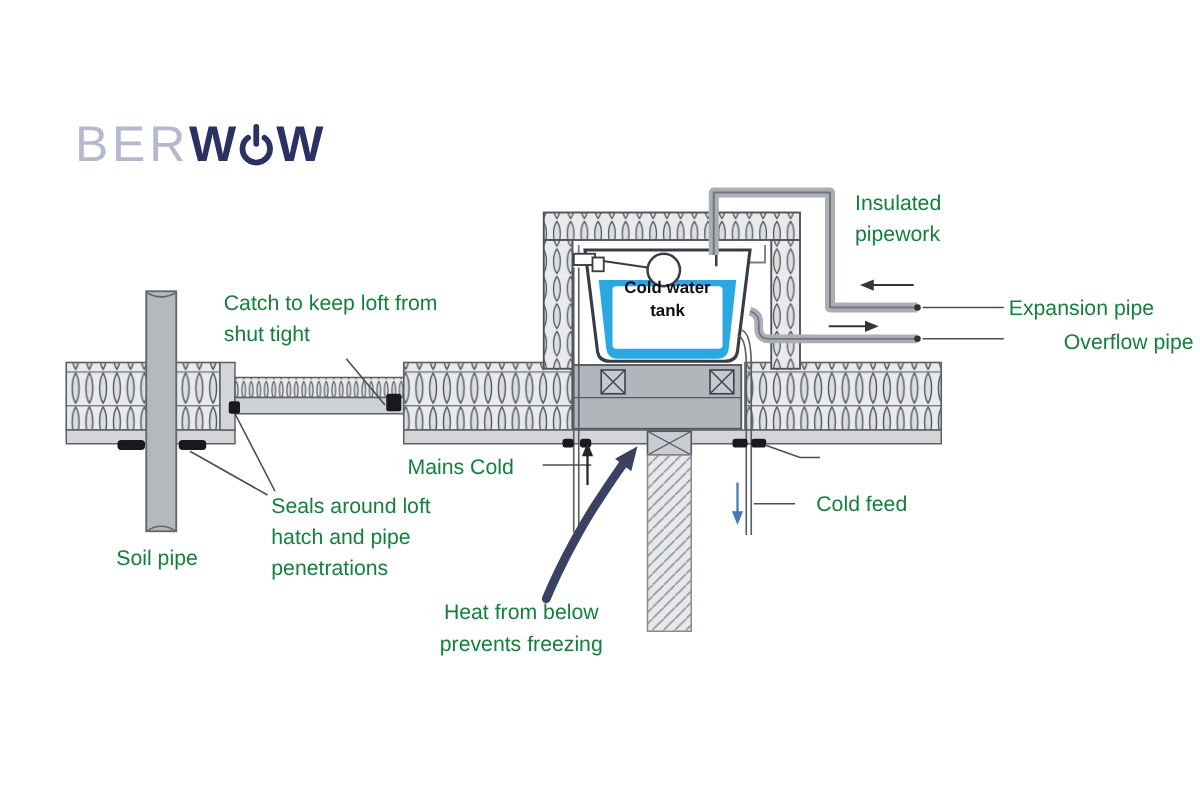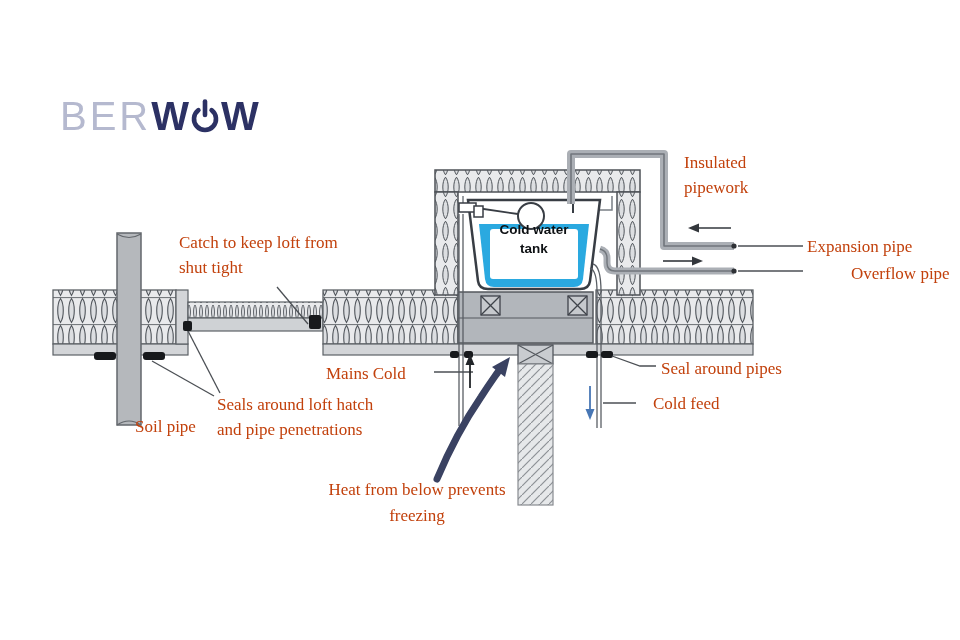--- a/index.html
+++ b/index.html
@@ -3,21 +3,21 @@
 <meta charset="utf-8">
 <style>
   html,body{margin:0;padding:0;}
   body{font-family:"Liberation Sans",sans-serif;background:#ffffff;}
   .stage{position:relative;width:960px;height:640px;background:#ffffff;overflow:hidden;}
   .stage svg.diagram{position:absolute;left:0;top:0;}
   .logo{position:absolute;left:60px;top:90px;display:flex;align-items:flex-end;height:48px;user-select:none;}
   .logo .lt{font-size:40px;line-height:44px;color:#b5b9cf;letter-spacing:3px;font-weight:400;}
   .logo .bd{font-size:40px;line-height:44px;color:#2c3164;font-weight:700;letter-spacing:0px;}
   .logo svg{display:block;margin:0 1px 3px 1px;}
-  .lbl{position:absolute;font-size:17px;line-height:25px;color:#c2410c;font-weight:500;white-space:normal;font-family:Liberation Serif, serif;}
+  .lbl{position:absolute;font-size:17px;line-height:25px;color:#15803d;font-weight:500;white-space:normal;}
   .lbl.center{text-align:center;}
   .tanklbl{position:absolute;font-size:13.5px;line-height:19px;font-weight:700;color:#0e1114;text-align:center;}
 </style>
 </head>
 <body>
 
 <div class="stage">
 
   <div class="logo">
     <span class="lt">BER</span>
@@ -181,20 +181,19 @@
       <path d="M437,479 C450,448 468,416 481,397 C490,383 496,375 500,369" fill="none" stroke="#3a4262" stroke-width="7" stroke-linecap="round"></path>
       <polygon points="510,357 505,377 492,367" fill="#3a4262"></polygon>
     </g>
   </svg>
 
   <div class="lbl" style="left:684px;top:150px;width:112px;">Insulated pipework</div>
   <div class="lbl" style="left:807px;top:234px;white-space:nowrap;text-align:right;">Expansion pipe</div>
   <div class="lbl" style="left:807px;top:261px;white-space:nowrap;margin-left:44px;">Overflow pipe</div>
   <div class="lbl" style="left:179px;top:230px;width:176px;">Catch to keep loft from shut tight</div>
   <div class="lbl" style="left:217px;top:392px;width:168px;">Seals around loft hatch and pipe penetrations</div>
-  <div class="lbl" style="left:93px;top:414px;white-space:nowrap;margin-left:42px;">Soil pipe</div>
+  <div class="lbl" style="left:93px;top:434px;white-space:nowrap;">Soil pipe</div>
   <div class="lbl" style="left:326px;top:361px;white-space:nowrap;">Mains Cold</div>
-  <div class="lbl" style="left:661px;top:356px;white-space:nowrap;">Seal around pipes</div>
   <div class="lbl" style="left:641px;top:391px;white-space:nowrap;margin-left:12px;">Cold feed</div>
   <div class="lbl center" style="left:324px;top:477px;width:186px;line-height:26px;">Heat from below prevents freezing</div>
   <div class="tanklbl" style="left:489px;top:220px;width:90px;">Cold water tank</div>
 
 </div>
 
 </body></html>

